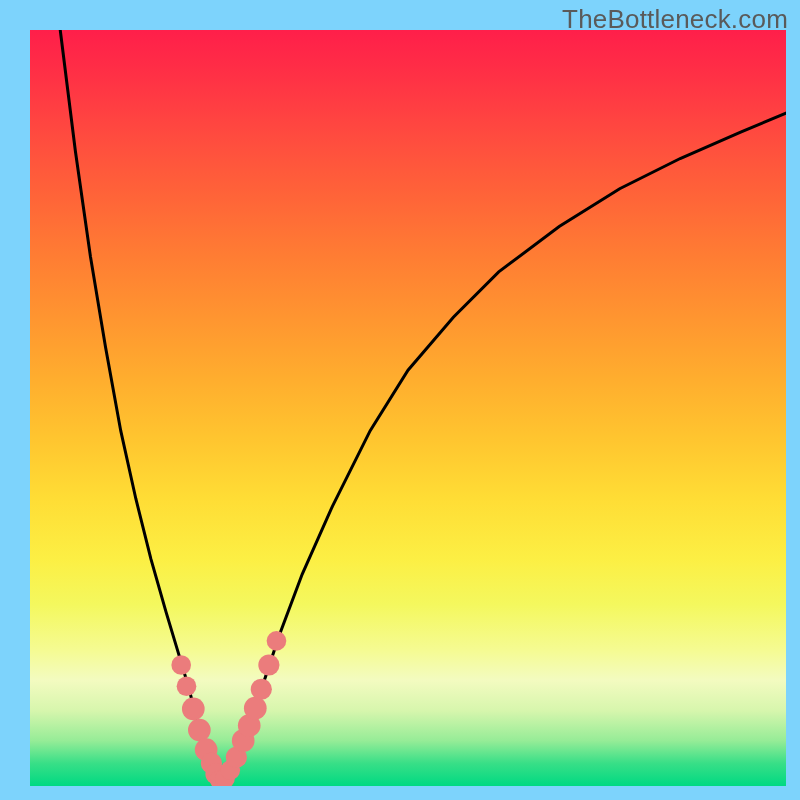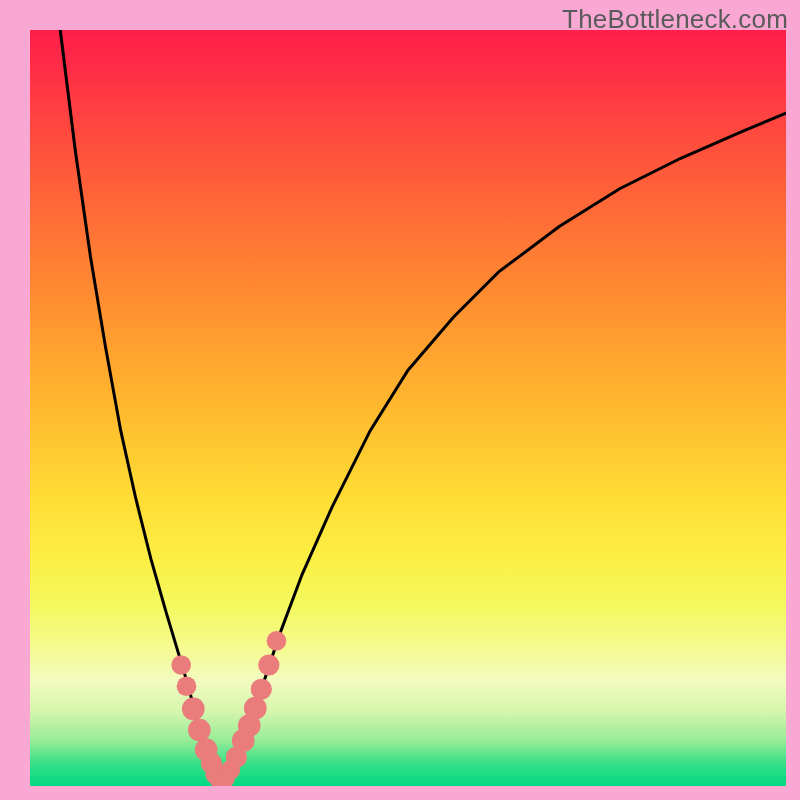--- a/index.html
+++ b/index.html
@@ -8,21 +8,21 @@
     width: 800px;
     height: 800px;
     overflow: hidden;
     background: #000;
     font-family: Arial, Helvetica, sans-serif;
   }
   .stage {
     position: relative;
     width: 800px;
     height: 800px;
-    background: #f9a8d4;
+    background: #7dd3fc;
   }
   .plot-area {
     position: absolute;
     left: 30px;
     top: 30px;
     width: 756px;
     height: 756px;
     overflow: hidden;
   }
   .gradient-bg {

